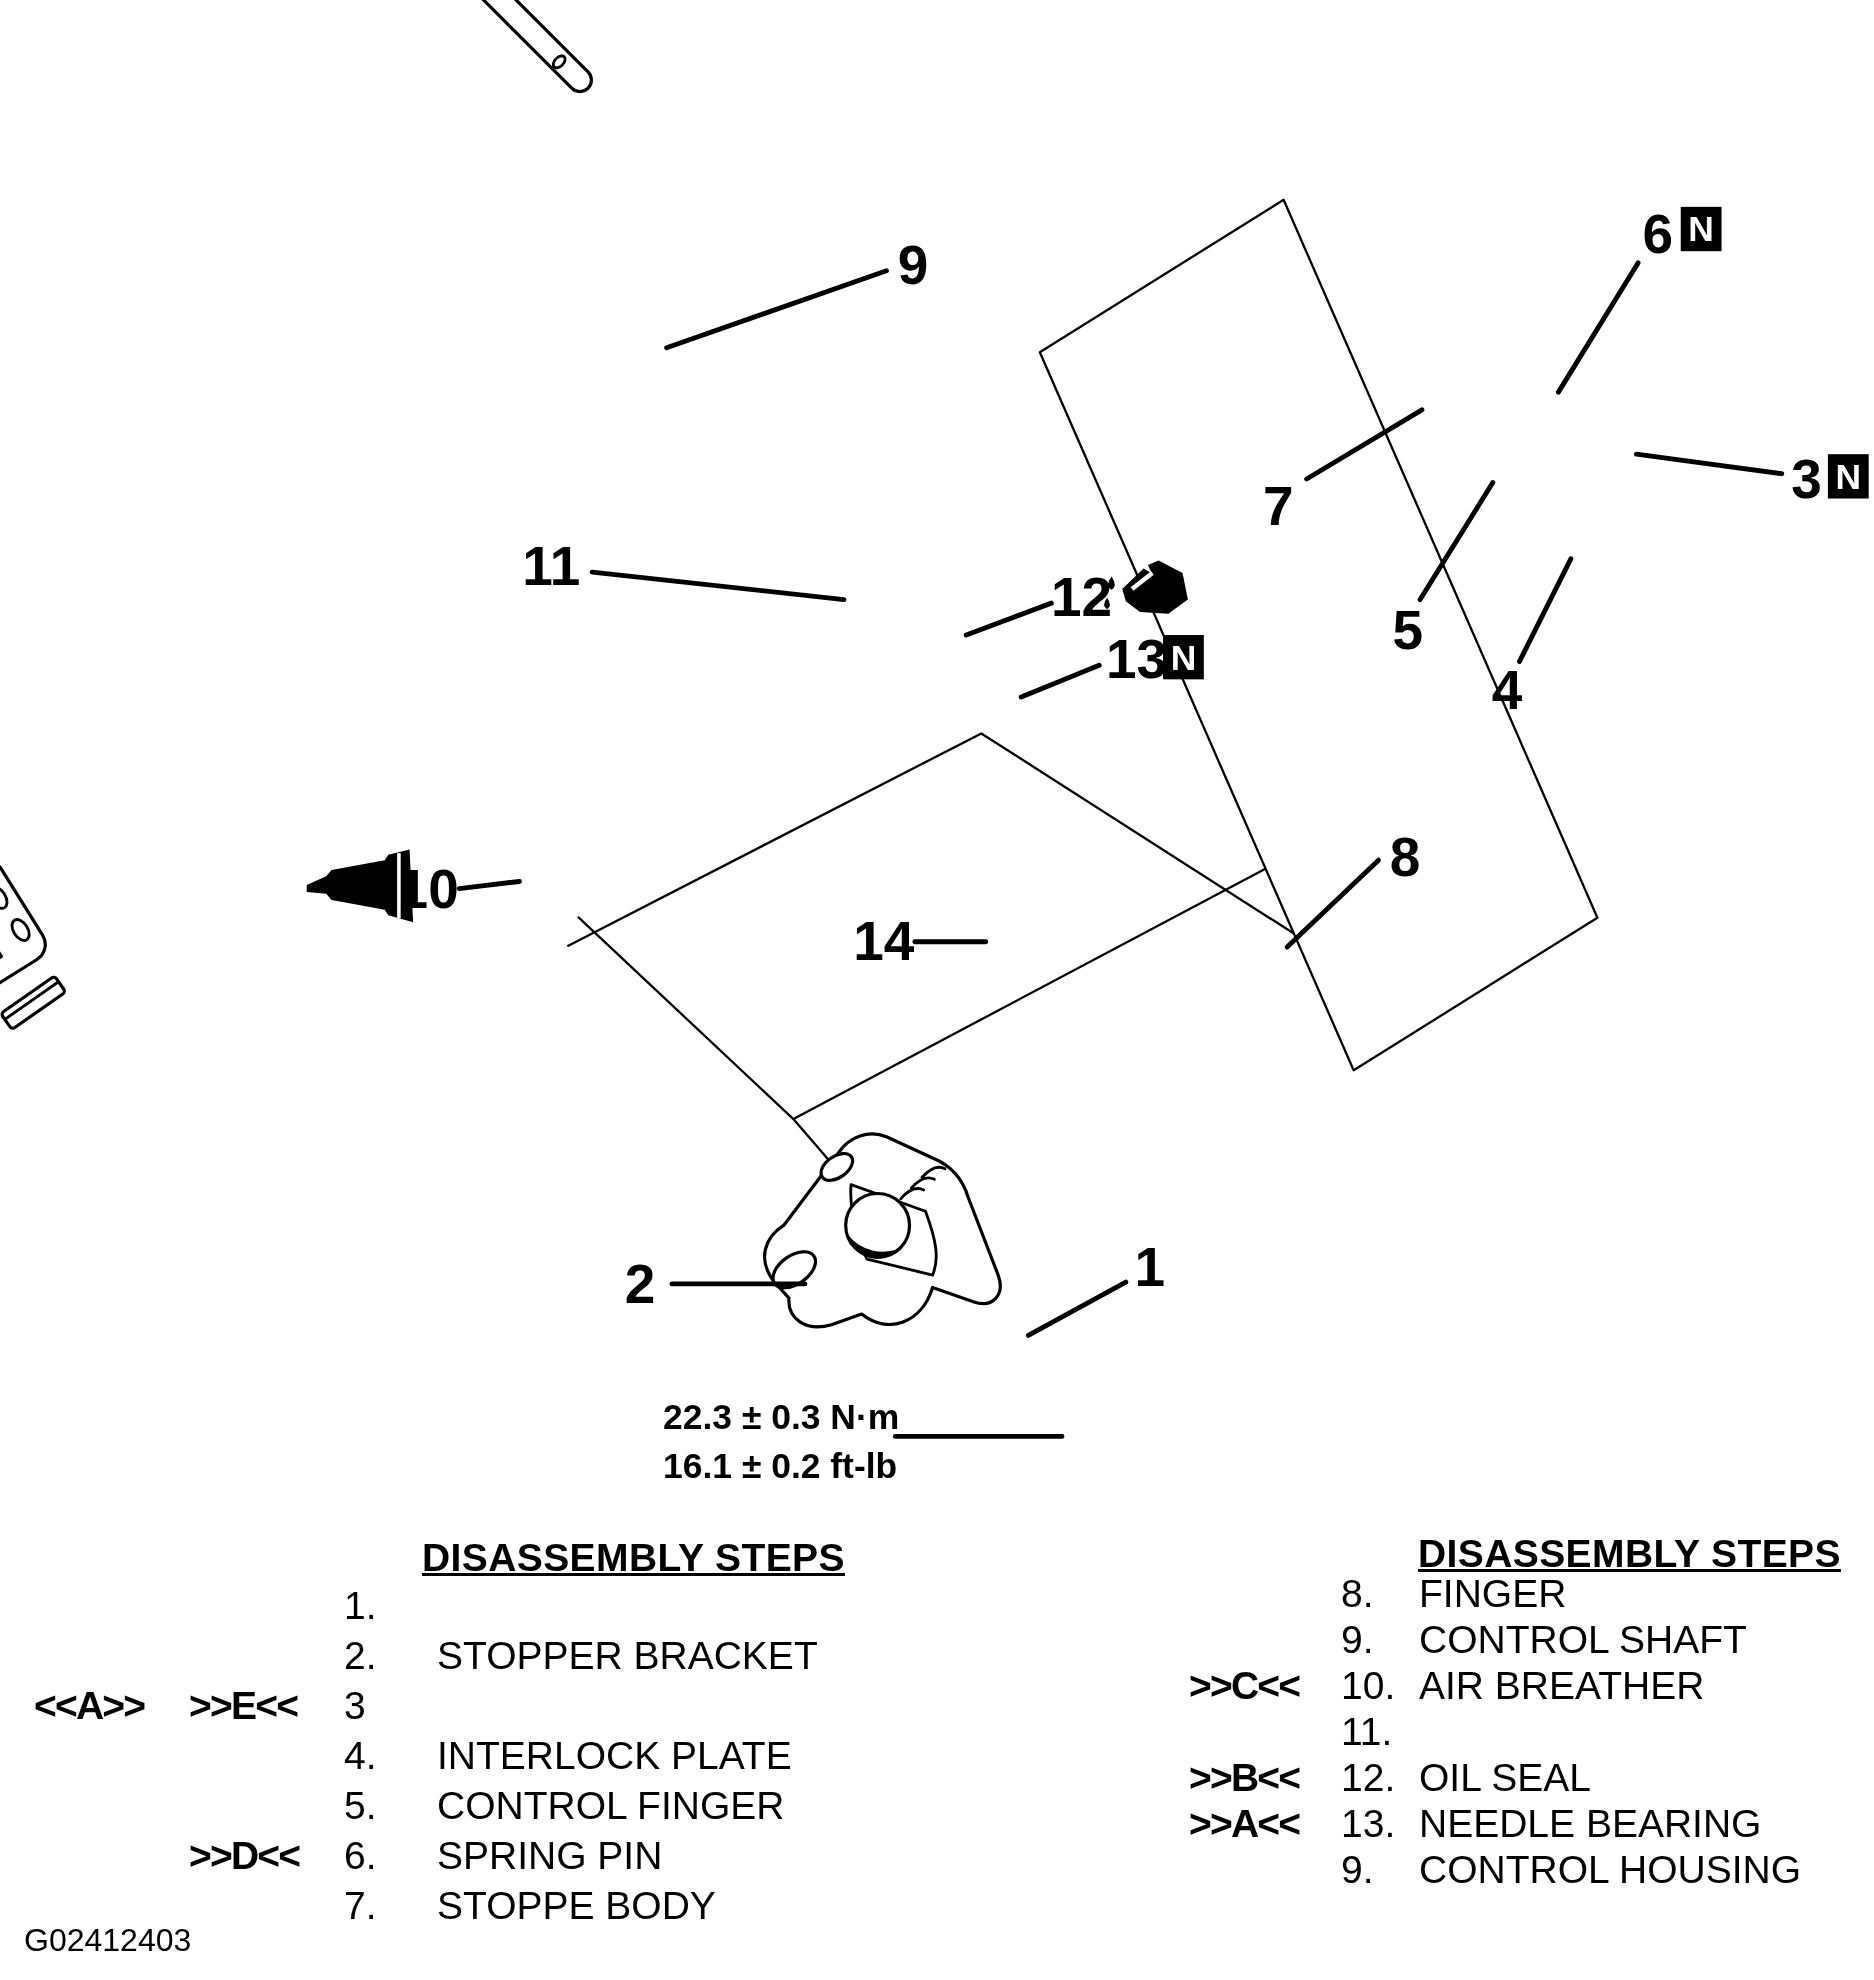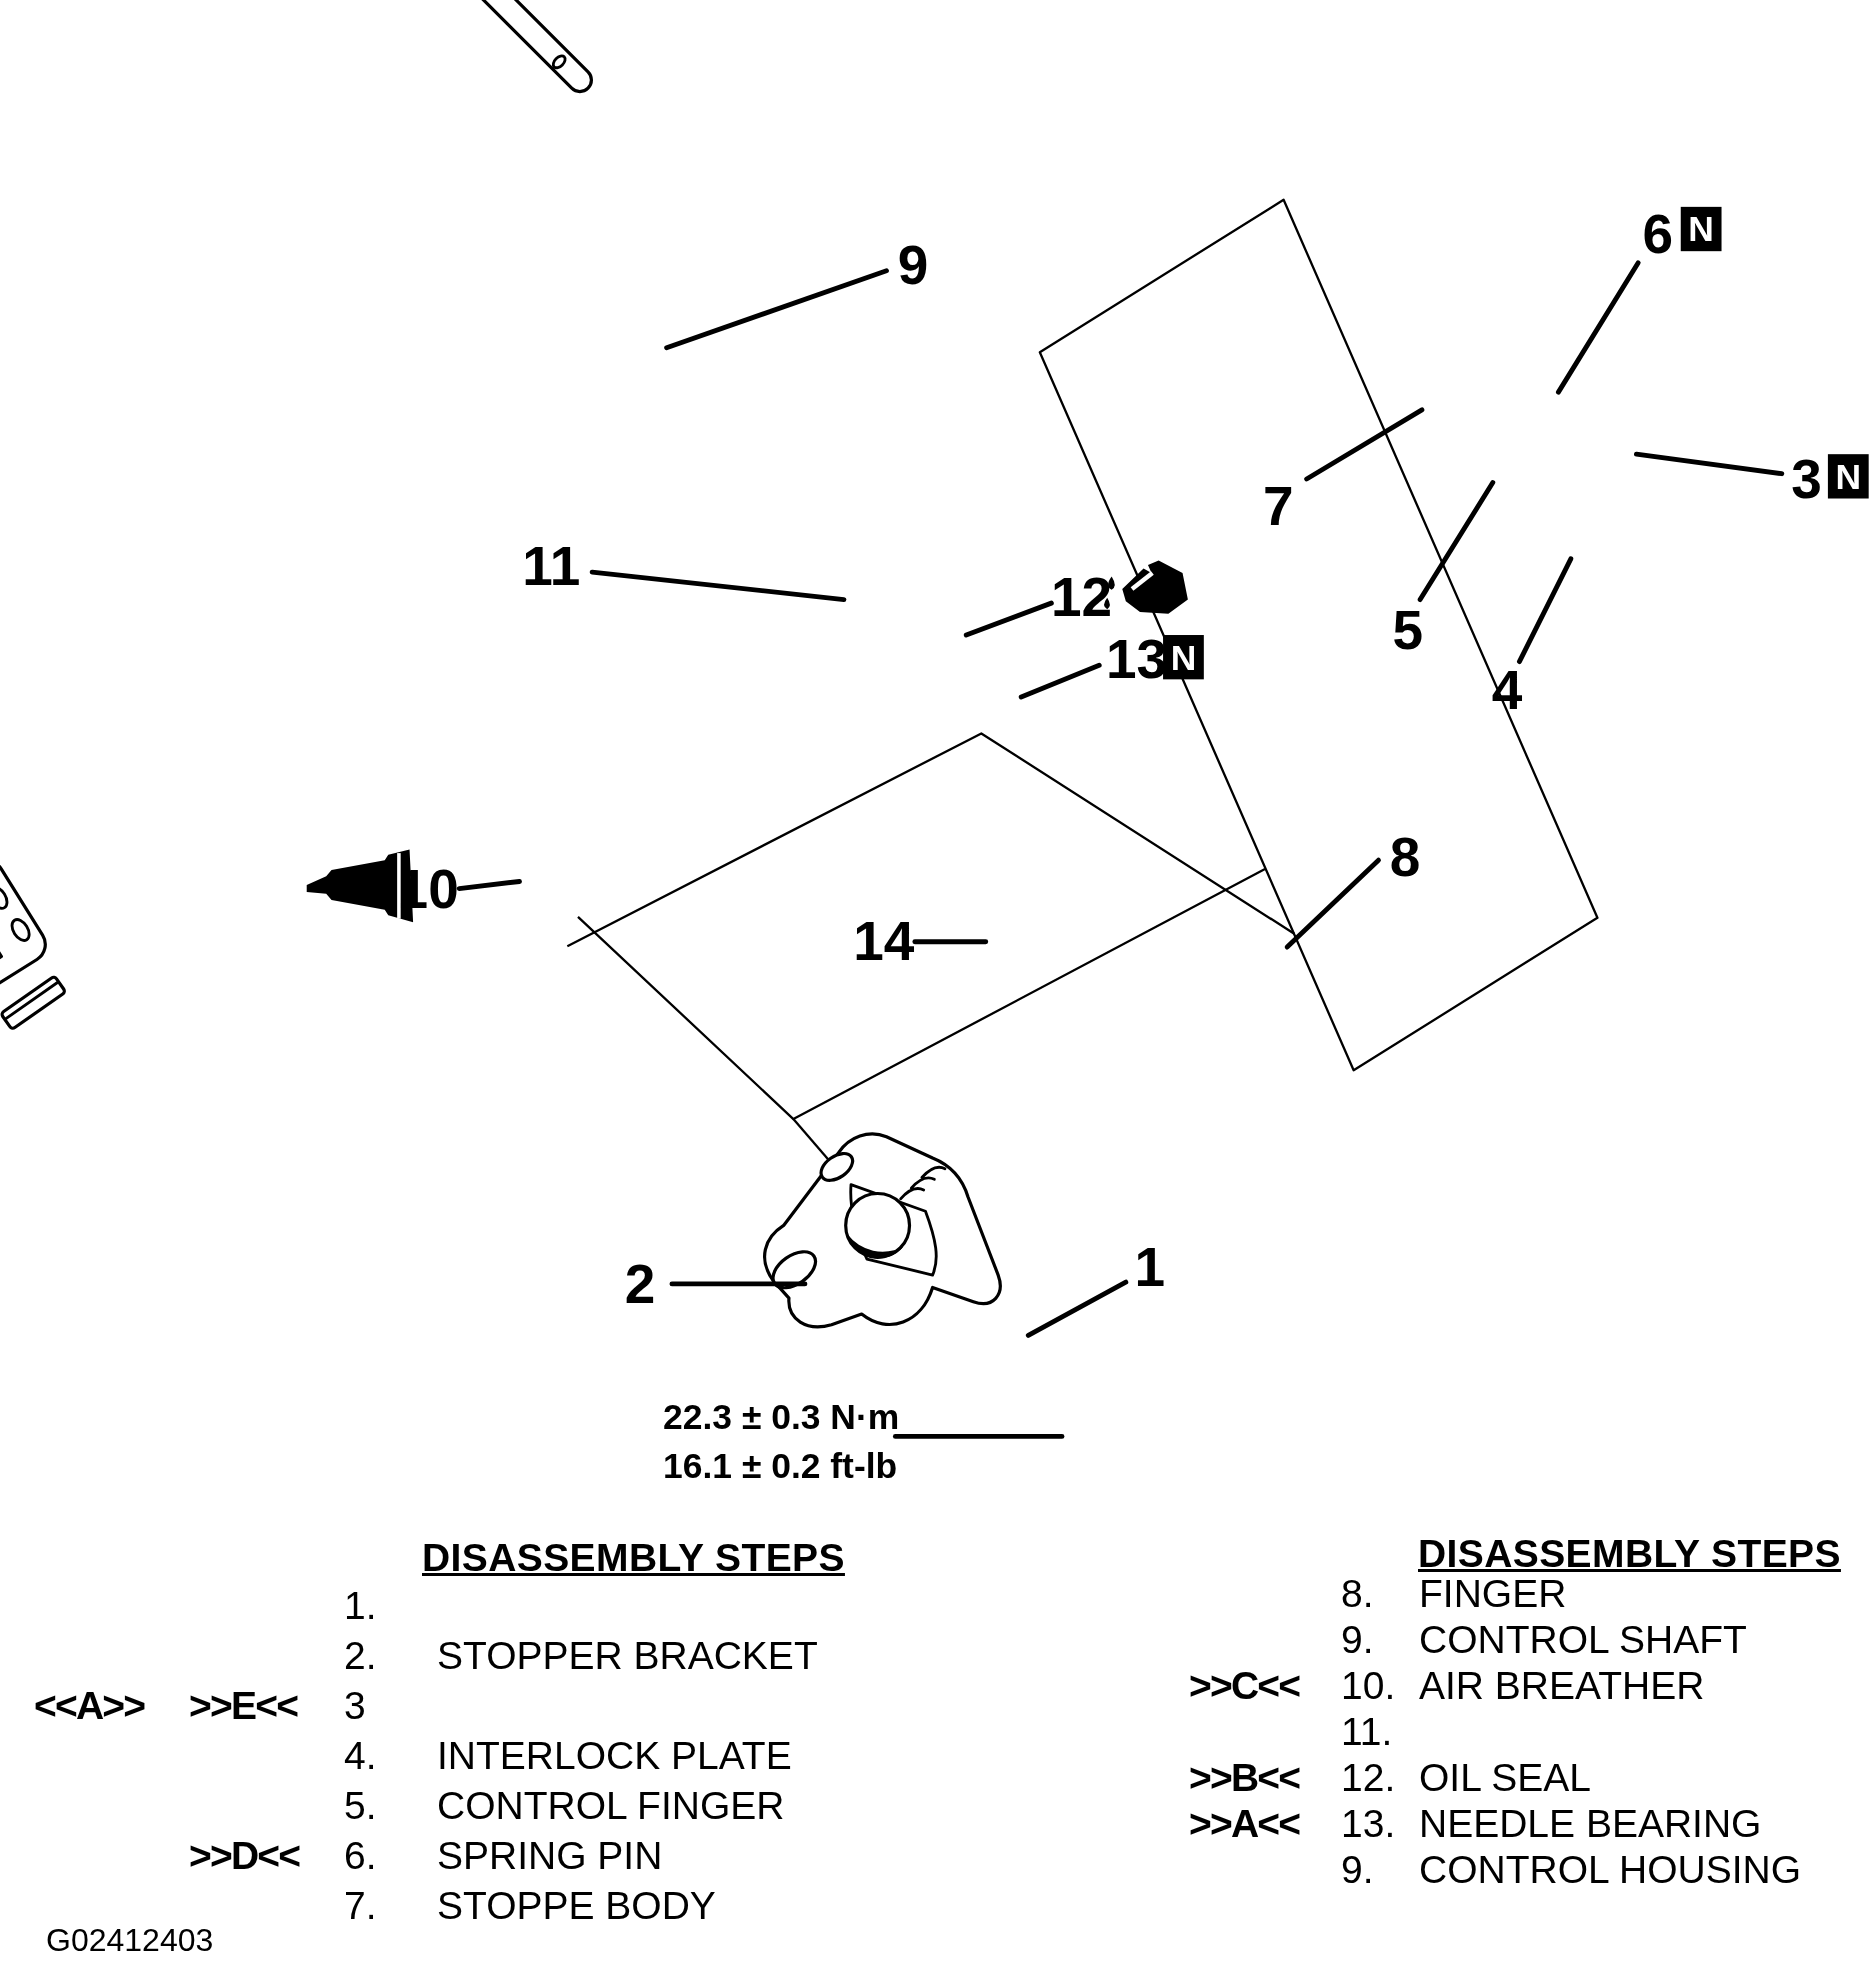--- a/index.html
+++ b/index.html
@@ -20,21 +20,21 @@
   
   .list{position:absolute;}
   .ltitle{position:absolute;font:700 39px "Liberation Sans",sans-serif;white-space:nowrap;letter-spacing:0.4px;text-decoration:underline;}
   .lrow{display:grid;white-space:nowrap;}
   .left-list{left:34px;top:1584px;}
   .left-list .lrow{grid-template-columns:155px 155px 93px auto;height:50px;line-height:50px;}
   .right-list{left:1189px;top:1572px;}
   .right-list .lrow{grid-template-columns:152px 78px auto;height:46px;line-height:46px;}
   .cell{font:400 39px "Liberation Sans",sans-serif;}
   .mark{font:700 39px "Liberation Sans",sans-serif;letter-spacing:-1.8px;}
-  .gcode{position:absolute;left:46px;top:1922px;font:400 32px "Liberation Sans",sans-serif;}
+  .gcode{position:absolute;left:24px;top:1922px;font:400 32px "Liberation Sans",sans-serif;}
 </style>
 </head>
 <body>
 
 <div class="stage">
 
 <svg width="1874" height="1981" viewBox="0 0 2114 2234">
 
   <path class="thin" d="M1448 225 L1173 397 L1527 1207 L1802 1035 Z"></path>
 

